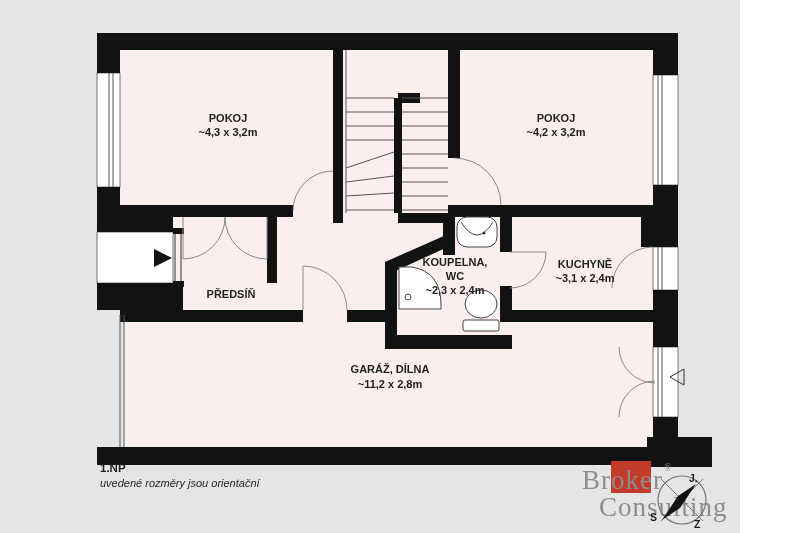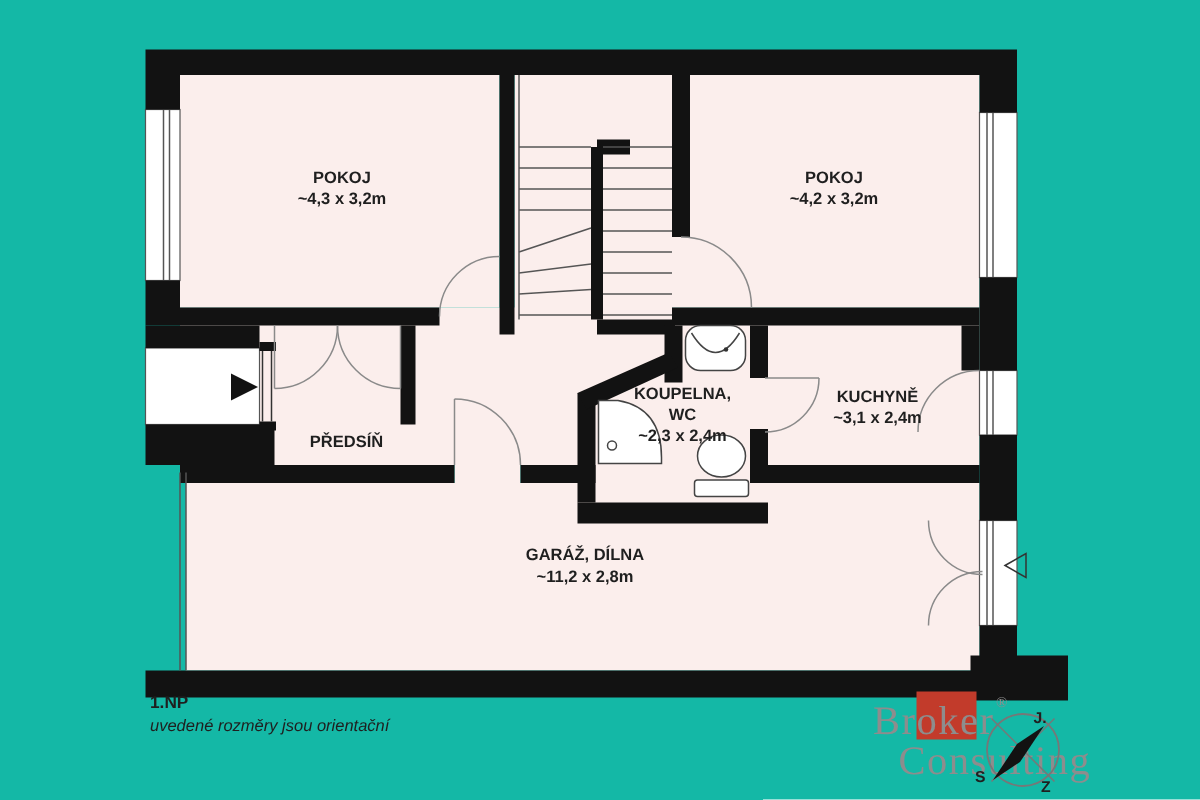--- a/index.html
+++ b/index.html
@@ -1,16 +1,16 @@
 <!DOCTYPE html>
 <html><head>
 <meta charset="utf-8">
 <style>
   html,body{margin:0;padding:0;background:#ffffff;}
-  .stage{position:relative;width:800px;height:533px;background:#14b8a6;overflow:hidden;
+  .stage{position:relative;width:740px;height:533px;background:#e5e5e5;overflow:hidden;
          font-family:"Liberation Sans","DejaVu Sans",sans-serif;}
   svg{position:absolute;left:0;top:0;display:block;}
   text{user-select:none;}
   .room-name{font-family:"Liberation Sans","DejaVu Sans",sans-serif;font-size:11px;font-weight:bold;}
   .room-dims{font-family:"Liberation Sans","DejaVu Sans",sans-serif;font-size:11px;font-weight:bold;}
   .footer-floor{font-family:"Liberation Sans","DejaVu Sans",sans-serif;font-size:11.5px;font-weight:bold;}
   .footer-note{font-family:"Liberation Sans","DejaVu Sans",sans-serif;font-size:11px;font-style:italic;}
   .logo-text{font-family:"Liberation Serif","DejaVu Serif",serif;font-size:27px;letter-spacing:1px;}
   .logo-reg{font-family:"Liberation Serif","DejaVu Serif",serif;font-size:10px;}
   .compass-label{font-family:"Liberation Sans","DejaVu Sans",sans-serif;font-size:10.5px;font-weight:bold;}

